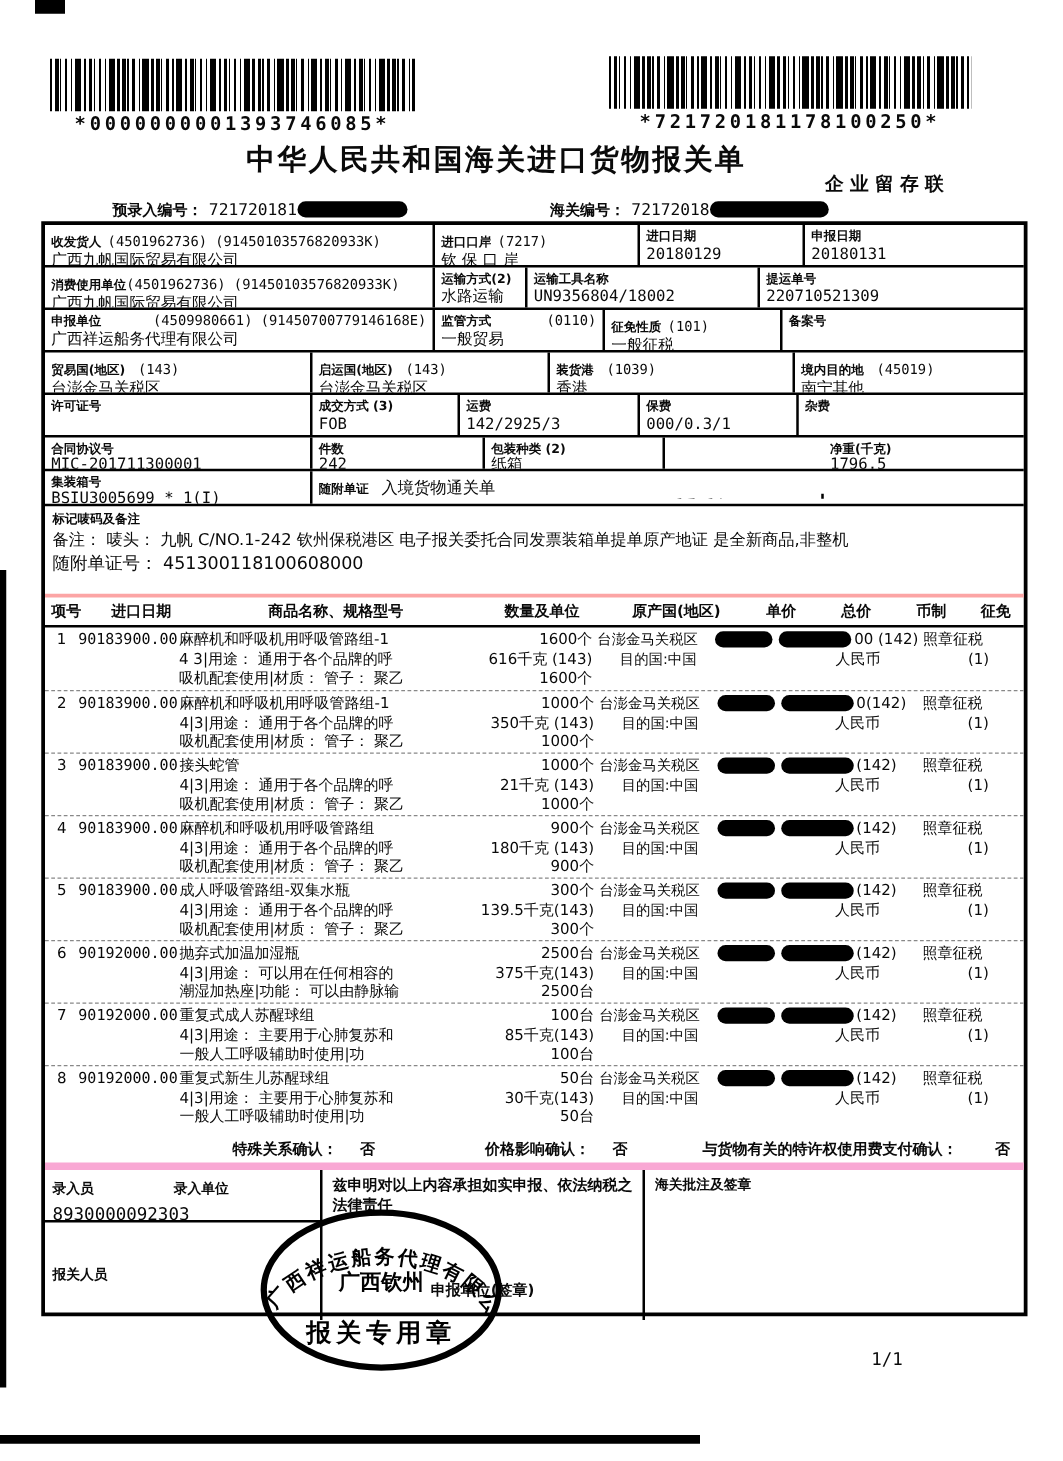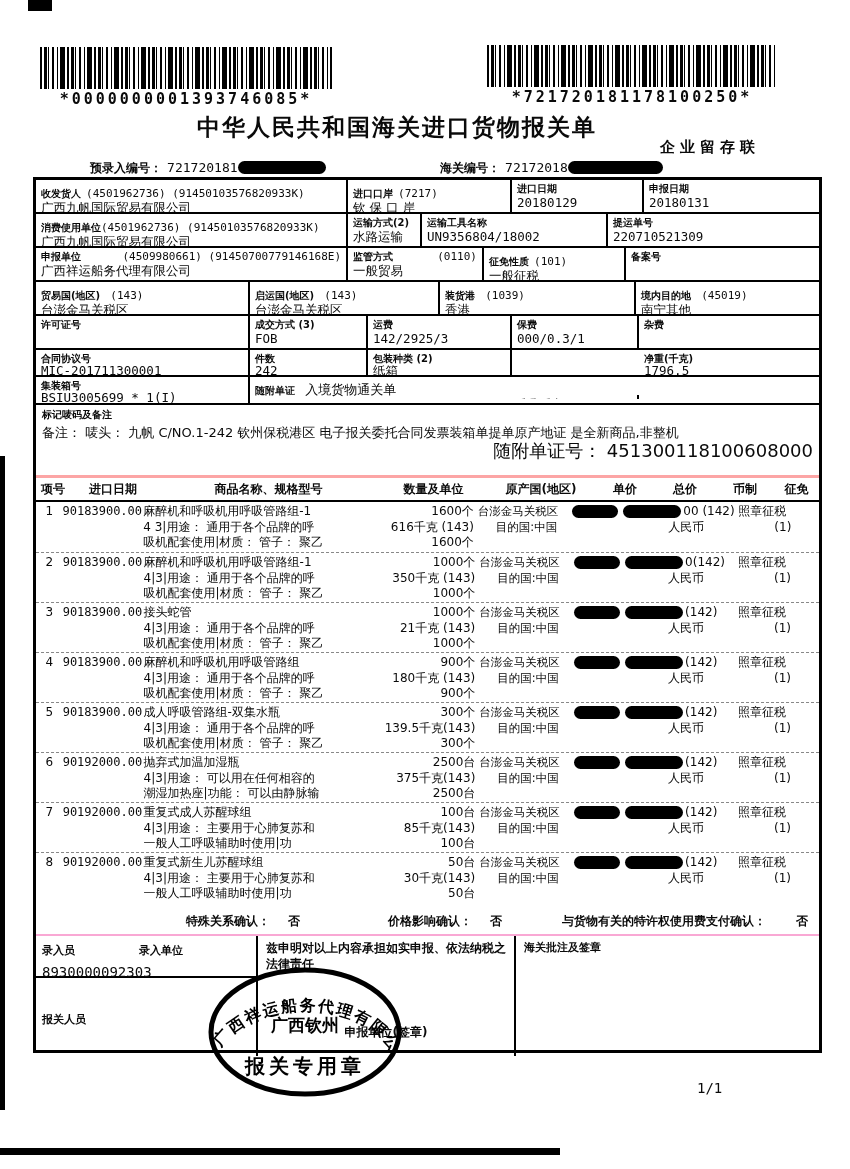--- a/index.html
+++ b/index.html
@@ -47,21 +47,21 @@
   .c-qty{width:100px;text-align:right;white-space:nowrap;}
   .c-origin{width:96px;padding-left:4px;white-space:nowrap;font-size:11.5px;}
   .c-origin .dest{padding-left:18px;}
   .c-money{width:160px;white-space:nowrap;}
   .c-levy{width:82px;padding-left:6px;white-space:nowrap;}
   .c-levy .levy2{padding-left:36px;}
   .money-line .redact.rw1{width:46px;}
   .money-line .redact.rw2{width:58px;margin-left:5px;margin-right:2px;}
   .currency{text-align:right;padding-right:28px;}
   
-  .confirm{display:flex;align-items:center;height:28px;border-bottom:2px solid #f9a8d4;box-sizing:border-box;font-size:12px;font-weight:bold;}
+  .confirm{display:flex;align-items:center;height:28px;border-bottom:6px solid #f9a8d4;box-sizing:border-box;font-size:12px;font-weight:bold;}
   .confirm .v{font-weight:bold;margin-left:18px;}
   
   .footer{display:flex;height:120px;box-sizing:border-box;}
   .f-left{width:222px;border-right:2px solid #000;box-sizing:border-box;position:relative;}
   .f-left-top{height:42px;border-bottom:2px solid #000;box-sizing:border-box;padding:3px 6px;}
   .f-mid{width:258px;border-right:2px solid #000;box-sizing:border-box;position:relative;padding:4px 8px;}
   .f-right{flex:1;padding:4px 8px;}
   .f-lab{font-size:11px;font-weight:bold;}
   .statement{font-size:12px;font-weight:bold;line-height:16px;}
   .entry-no{font-size:14px;margin-top:6px;}
@@ -204,21 +204,21 @@
       <div class="lab">杂费</div>
       <div class="val"></div>
     </div>
   </div>
 
   <div class="frow" style="height:27px;">
     <div class="cell" style="width:214px;">
       <div class="lab">合同协议号</div>
       <div class="val mono" style="margin-top:-2px;">MIC-201711300001</div>
     </div>
-    <div class="cell" style="width:118px;">
+    <div class="cell" style="width:138px;">
       <div class="lab">件数</div>
       <div class="val mono" style="margin-top:-2px;">242</div>
     </div>
     <div class="cell" style="width:144px;">
       <div class="lab">包装种类 (2)</div>
       <div class="val" style="margin-top:-2px;">纸箱</div>
     </div>
     <div class="cell" style="width:127px;margin-top:45px;">
       <div class="lab">毛重(千克)</div>
       <div class="val mono" style="margin-top:-2px;">2156.5</div>
@@ -236,21 +236,21 @@
     </div>
     <div class="cell" style="flex:1;">
       <span class="lab">随附单证</span>&nbsp;
       <span class="val" style="font-size:13px;">入境货物通关单</span>
     </div>
   </div>
 
   <div class="marks" style="height:73px;">
     <div class="lab">标记唛码及备注</div>
     <div class="val" style="white-space:normal;font-size:13px;">备注： 唛头： 九帆 C/NO.1-242  钦州保税港区  电子报关委托合同发票装箱单提单原产地证  是全新商品,非整机</div>
-    <div class="val" style="font-size:18px;text-align:right;">随附单证号：  451300118100608000</div>
+    <div class="val" style="font-size:14px;">随附单证号：  451300118100608000</div>
   </div>
 
   <div class="items-head">
     <span style="width:34px;">项号</span>
     <span style="width:86px;">进口日期</span>
     <span style="width:225px;">商品名称、规格型号</span>
     <span style="width:105px;">数量及单位</span>
     <span style="width:110px;">原产国(地区)</span>
     <span style="width:58px;">单价</span>
     <span style="width:62px;">总价</span>

